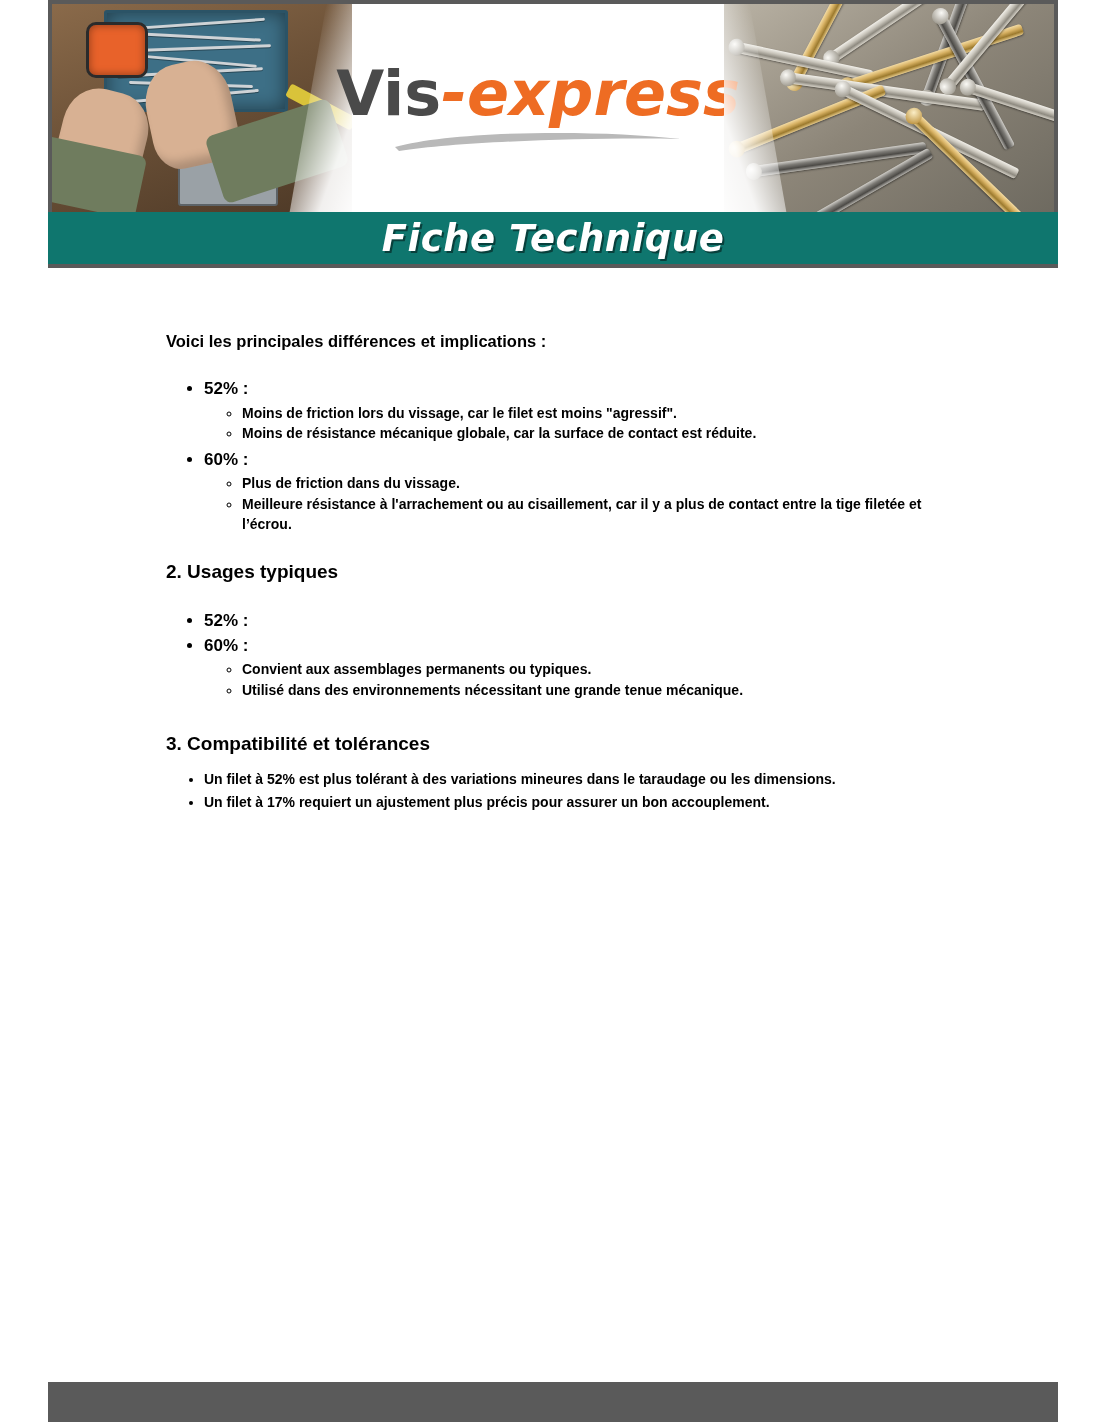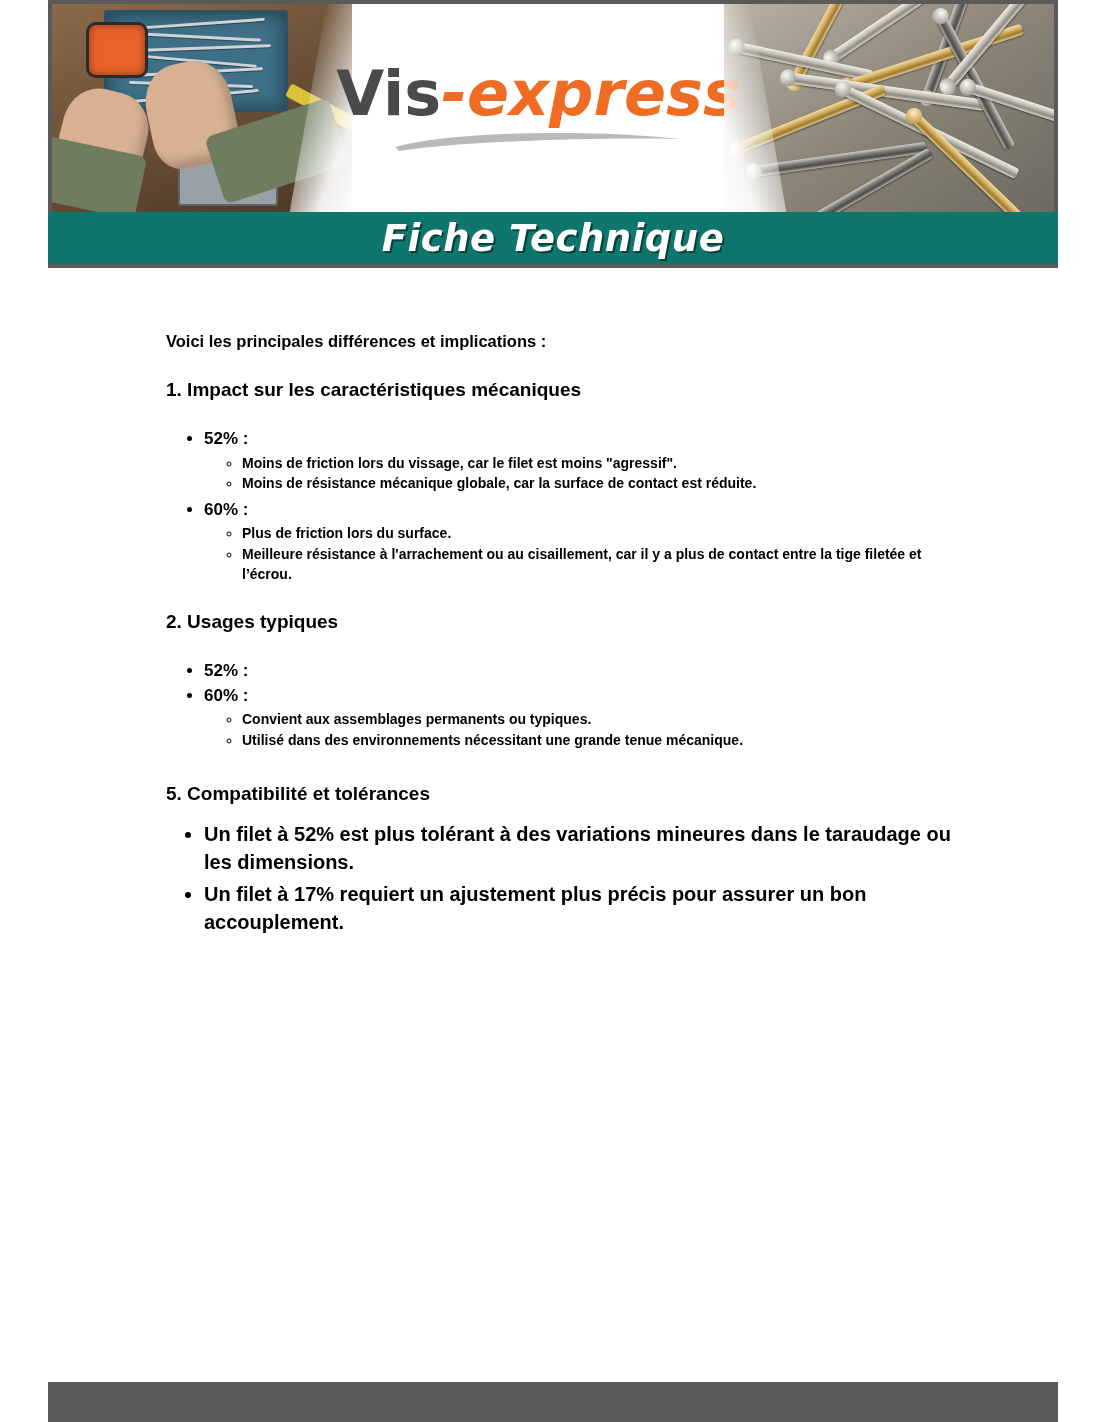--- a/index.html
+++ b/index.html
@@ -265,21 +265,21 @@
     margin-bottom: 1px;
     font-size: 14px;
   }
   ul.flat {
     margin: 12px 0 0 0;
     padding-left: 38px;
     list-style-type: disc;
   }
   ul.flat > li {
     margin-bottom: 3px;
-    font-size: 20px;
+    font-size: 14px;
   }
   .gap-s3 { margin-top: 30px; }
 
   
   .footer-bar {
     position: absolute;
     left: 48px;
     bottom: 0;
     width: 1010px;
     height: 40px;
@@ -345,33 +345,32 @@
 
   <div class="banner-bar">
     <span class="title">Fiche Technique</span>
   </div>
 
   <div class="content">
 
     <p class="intro">Voici les principales différences et implications :</p>
 
     <div class="section">
-      <div class="section-title">1. Impact sur les caractéristiques mécaniques</div>
       <ul class="lvl1">
         <li>
           <span>52% :</span>
           <ul class="lvl2">
             <li>Moins de friction lors du vissage, car le filet est moins "agressif".</li>
             <li>Moins de résistance mécanique globale, car la surface de contact est réduite.</li>
           </ul>
         </li>
         <li>
           <span>60% :</span>
           <ul class="lvl2">
-            <li>Plus de friction lors du surface.</li>
+            <li>Plus de friction dans du vissage.</li>
             <li>Meilleure résistance à l'arrachement ou au cisaillement, car il y a plus de contact entre la tige filetée et l’écrou.</li>
           </ul>
         </li>
       </ul>
     </div>
 
     <div class="section">
       <div class="section-title">2. Usages typiques</div>
       <ul class="lvl1">
         <li>
@@ -381,21 +380,21 @@
           <span>60% :</span>
           <ul class="lvl2">
             <li>Convient aux assemblages permanents ou typiques.</li>
             <li>Utilisé dans des environnements nécessitant une grande tenue mécanique.</li>
           </ul>
         </li>
       </ul>
     </div>
 
     <div class="section gap-s3">
-      <div class="section-title">5. Compatibilité et tolérances</div>
+      <div class="section-title">3. Compatibilité et tolérances</div>
       <ul class="flat">
         <li>Un filet à 52% est plus tolérant à des variations mineures dans le taraudage ou les dimensions.</li>
         <li>Un filet à 17% requiert un ajustement plus précis pour assurer un bon accouplement.</li>
       </ul>
     </div>
 
   </div>
 
   <div class="footer-bar"></div>
 </div>

